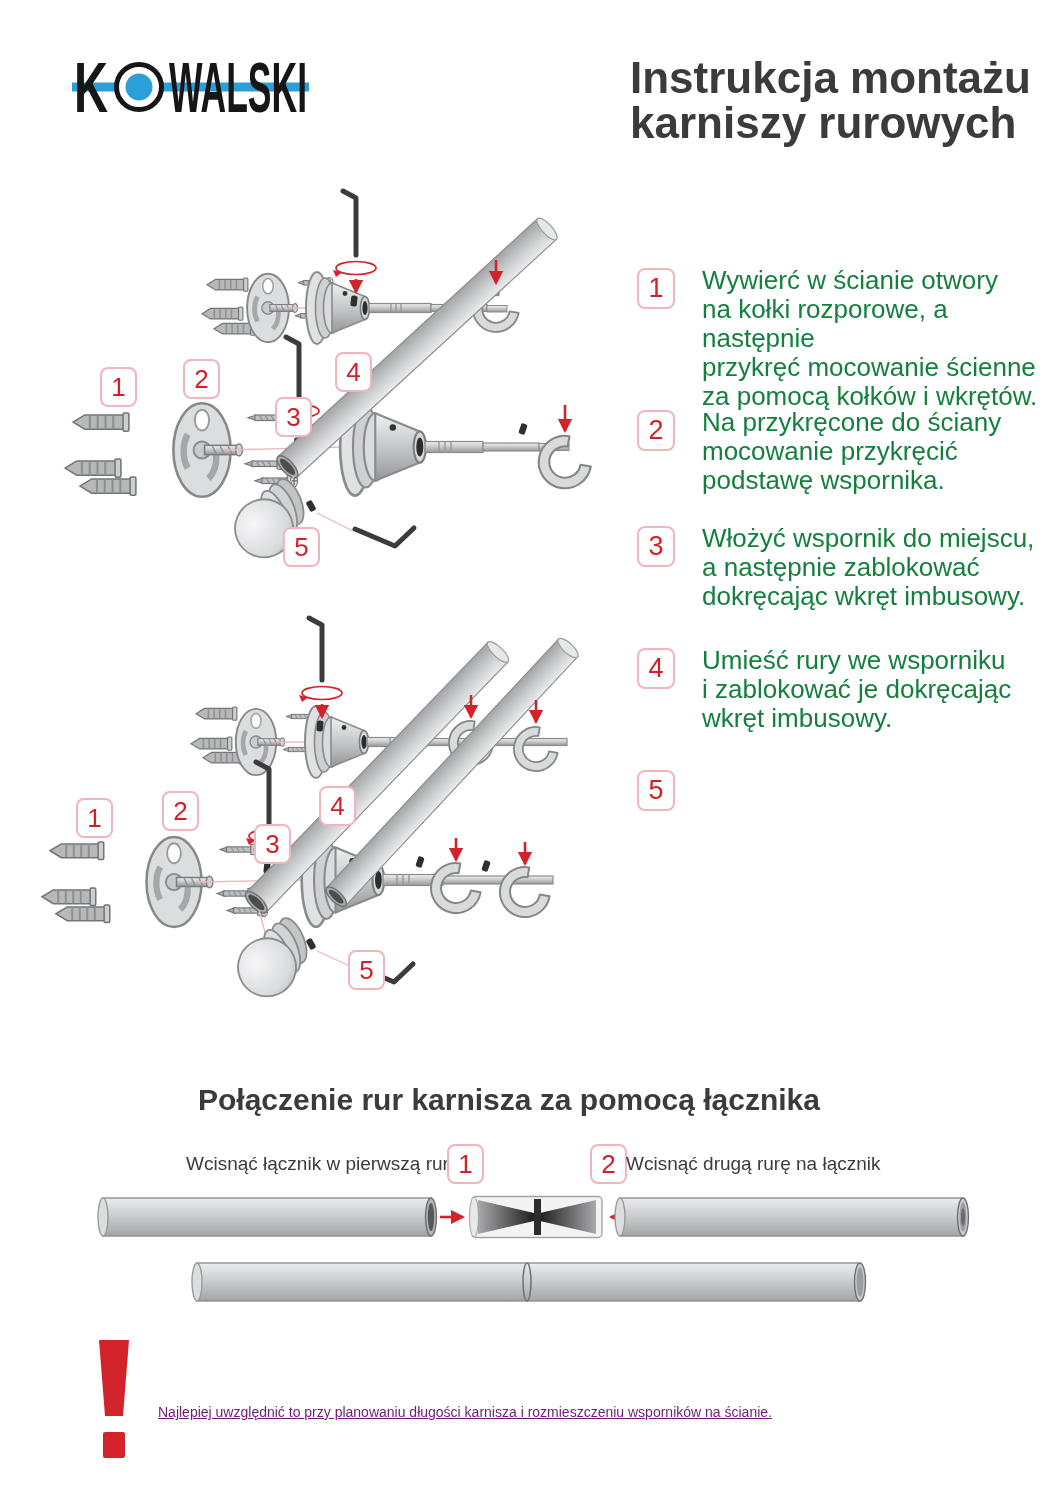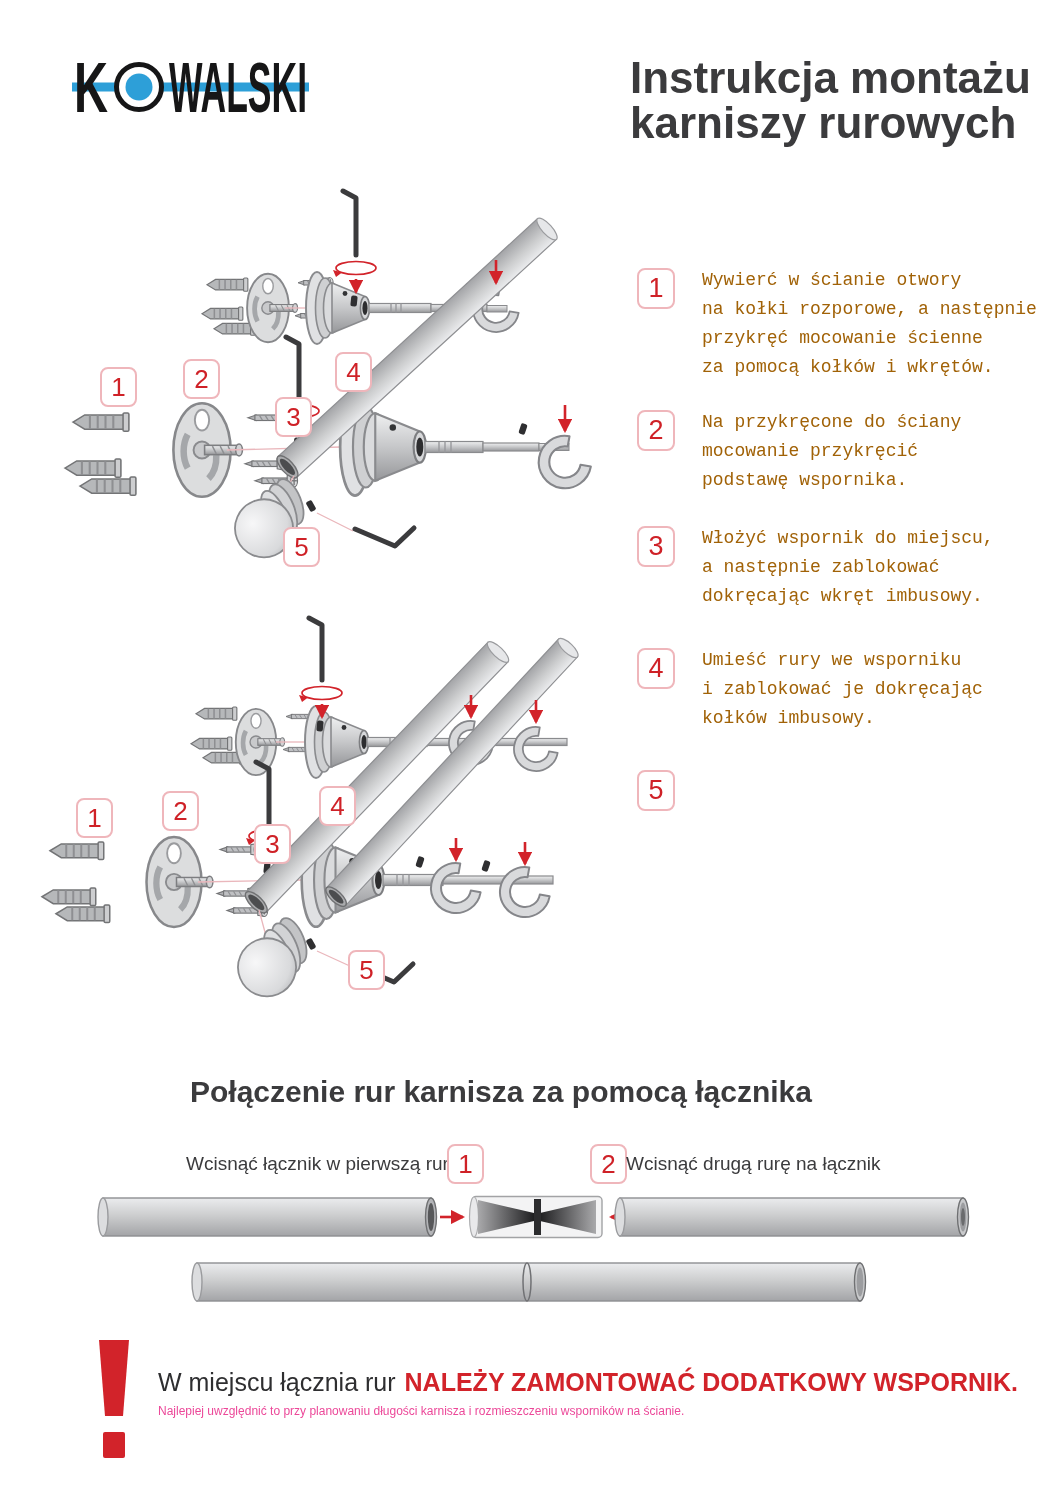--- a/index.html
+++ b/index.html
@@ -21,36 +21,36 @@
 
   
   .badge{position:absolute;width:33px;height:36px;background:#fff;border:2px solid #efb6bb;
          border-radius:8px;color:#cf2127;font-size:26px;line-height:36px;text-align:center;}
 
   
   .step{position:absolute;left:637px;display:flex;align-items:flex-start;}
   .step .num{flex:0 0 auto;width:34px;height:37px;margin-top:2px;background:#fff;
              border:2px solid #efb6bb;border-radius:8px;color:#cf2127;font-size:27px;
              line-height:37px;text-align:center;}
-  .step p{margin:0 0 0 27px;font-size:18px;line-height:29px;white-space:pre-line;color:#a16207;font-family:Liberation Mono, monospace;}
+  .step p{margin:0 0 0 27px;font-size:26px;line-height:29px;white-space:pre-line;color:#15803d;}
 
   
   .section-title{position:absolute;left:190px;top:1075px;font-size:30px;font-weight:bold;color:#3b3b3d;}
   .conn-label{position:absolute;top:1153px;font-size:19px;color:#3b3b3d;}
   .conn-label.left{left:186px;}
   .conn-label.right{left:626px;}
   .conn-badge{top:1144px;}
   .conn-badge.b1{left:447px;}
   .conn-badge.b2{left:590px;}
 
   
   .warn-mark{position:absolute;left:95px;top:1340px;width:40px;height:120px;}
   .warn-line1{position:absolute;left:158px;top:1368px;font-size:25px;color:#2e2e30;white-space:nowrap;}
   .warn-line1 strong{color:#d2232a;font-weight:bold;margin-left:9px;}
-  .warn-line2{position:absolute;left:158px;top:1404px;font-size:12px;color:#ec4899;white-space:nowrap;}
+  .warn-line2{position:absolute;left:158px;top:1404px;font-size:14px;color:#701a75;white-space:nowrap;text-decoration:underline;}
 
   svg .key{stroke:#3b3b3d;stroke-width:5;fill:none;stroke-linecap:round;stroke-linejoin:round;}
   svg .leader{stroke:#eab7bc;stroke-width:1.3;}
   svg .redarrow{stroke:#d2232a;stroke-width:2.6;}
 </style>
 </head>
 <body>
 
 <svg width="0" height="0" style="position:absolute" aria-hidden="true">
   <defs>
@@ -361,27 +361,27 @@
   <div class="step" style="top:524px">
     <div class="num">3</div>
     <p>Włożyć wspornik do miejscu,
 a następnie zablokować
 dokręcając wkręt imbusowy.</p>
   </div>
   <div class="step" style="top:646px">
     <div class="num">4</div>
     <p>Umieść rury we wsporniku
 i zablokować je dokręcając
-kołków imbusowy.</p>
+wkręt imbusowy.</p>
   </div>
   <div class="step" style="top:768px">
     <div class="num">5</div>
   </div>
 
-  <h2 class="section-title" style="margin:0">Połączenie rur karnisza za pomocą łącznika</h2>
+  <h2 class="section-title" style="margin:8px">Połączenie rur karnisza za pomocą łącznika</h2>
 
   <span class="conn-label left">Wcisnąć łącznik w pierwszą rurę</span>
   <div class="badge conn-badge b1">1</div>
   <div class="badge conn-badge b2">2</div>
   <span class="conn-label right">Wcisnąć drugą rurę na łącznik</span>
 
   <div class="diagram dconn">
     <svg viewBox="0 0 910 130">
 
       <g>
@@ -416,18 +416,15 @@
         <ellipse cx="785" cy="96" rx="3.4" ry="14.5" fill="#9c9da0"></ellipse>
         <ellipse cx="452" cy="96" rx="4" ry="19" fill="none" stroke="#707174" stroke-width="1.5"></ellipse>
       </g>
     </svg>
   </div>
 
   <svg class="warn-mark" viewBox="0 0 40 120">
     <polygon points="4,0 34,0 28,76 10,76" fill="#d2232a"></polygon>
     <rect x="8" y="92" width="22" height="26" rx="2" fill="#d2232a"></rect>
   </svg>
-  <div class="warn-line1">
-    <span>W miejscu łącznia rur</span><strong>NALEŻY ZAMONTOWAĆ DODATKOWY WSPORNIK.</strong>
-  </div>
   <div class="warn-line2">Najlepiej uwzględnić to przy planowaniu długości karnisza i rozmieszczeniu wsporników na ścianie.</div>
 
 </div>
 
 </body></html>

